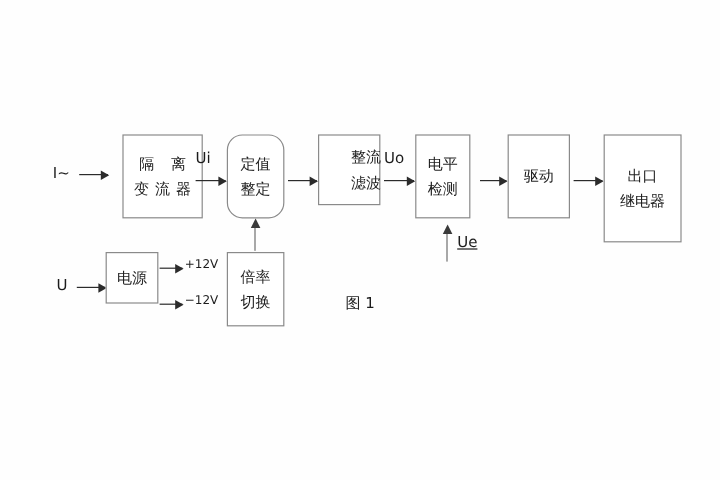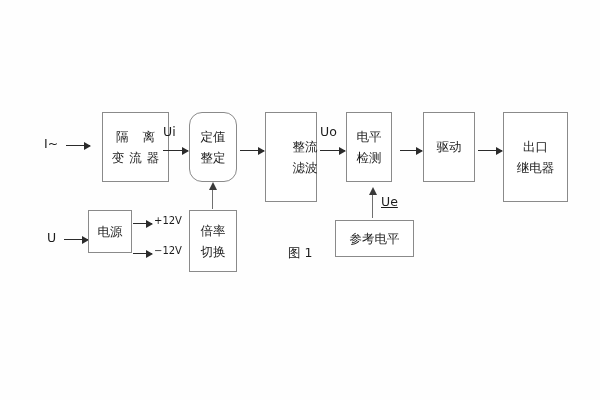--- a/index.html
+++ b/index.html
@@ -100,21 +100,21 @@
   <div class="label" style="left:163px; top:126px;">Ui</div>
   <div class="harrow" style="left:163px; top:150px; width:25px;"></div>
 
   <div class="block two" style="left:189px; top:112px; width:48px; height:70px;border-radius:13px;">
     <span class="line">定值</span>
     <span class="line">整定</span>
   </div>
 
   <div class="harrow" style="left:240px; top:150px; width:24px;"></div>
 
-  <div class="block two" style="left:265px; top:112px; width:52px; height:90px;padding-left:28px;">
+  <div class="block two" style="left:265px; top:112px; width:52px; height:59px;padding-left:28px;">
     <span class="line">整流</span>
     <span class="line">滤波</span>
   </div>
 
   <div class="label" style="left:320px; top:126px;">Uo</div>
   <div class="harrow" style="left:320px; top:150px; width:25px;"></div>
 
   <div class="block two" style="left:346px; top:112px; width:46px; height:70px;">
     <span class="line">电平</span>
     <span class="line">检测</span>
@@ -146,22 +146,19 @@
   <div class="harrow" style="left:133px; top:253px; width:19px;"></div>
   <div class="label small" style="left:154px; top:246px;">−12V</div>
 
   <div class="block two" style="left:189px; top:210px; width:48px; height:62px;">
     <span class="line">倍率</span>
     <span class="line">切换</span>
   </div>
 
   <div class="varrow" style="left:212px; top:189px; height:20px;"></div>
 
-  <div class="block" style="left:335px; top:220px; width:79px; height:37px;">
-    <span class="line">参考电平</span>
-  </div>
 
   <div class="varrow" style="left:372px; top:194px; height:24px;"></div>
   <div class="label" style="left:381px; top:196px;text-decoration:underline;">Ue</div>
 
   <div class="caption" style="left:288px; top:245px;">图 1</div>
 
 </div>
 
 </body></html>

